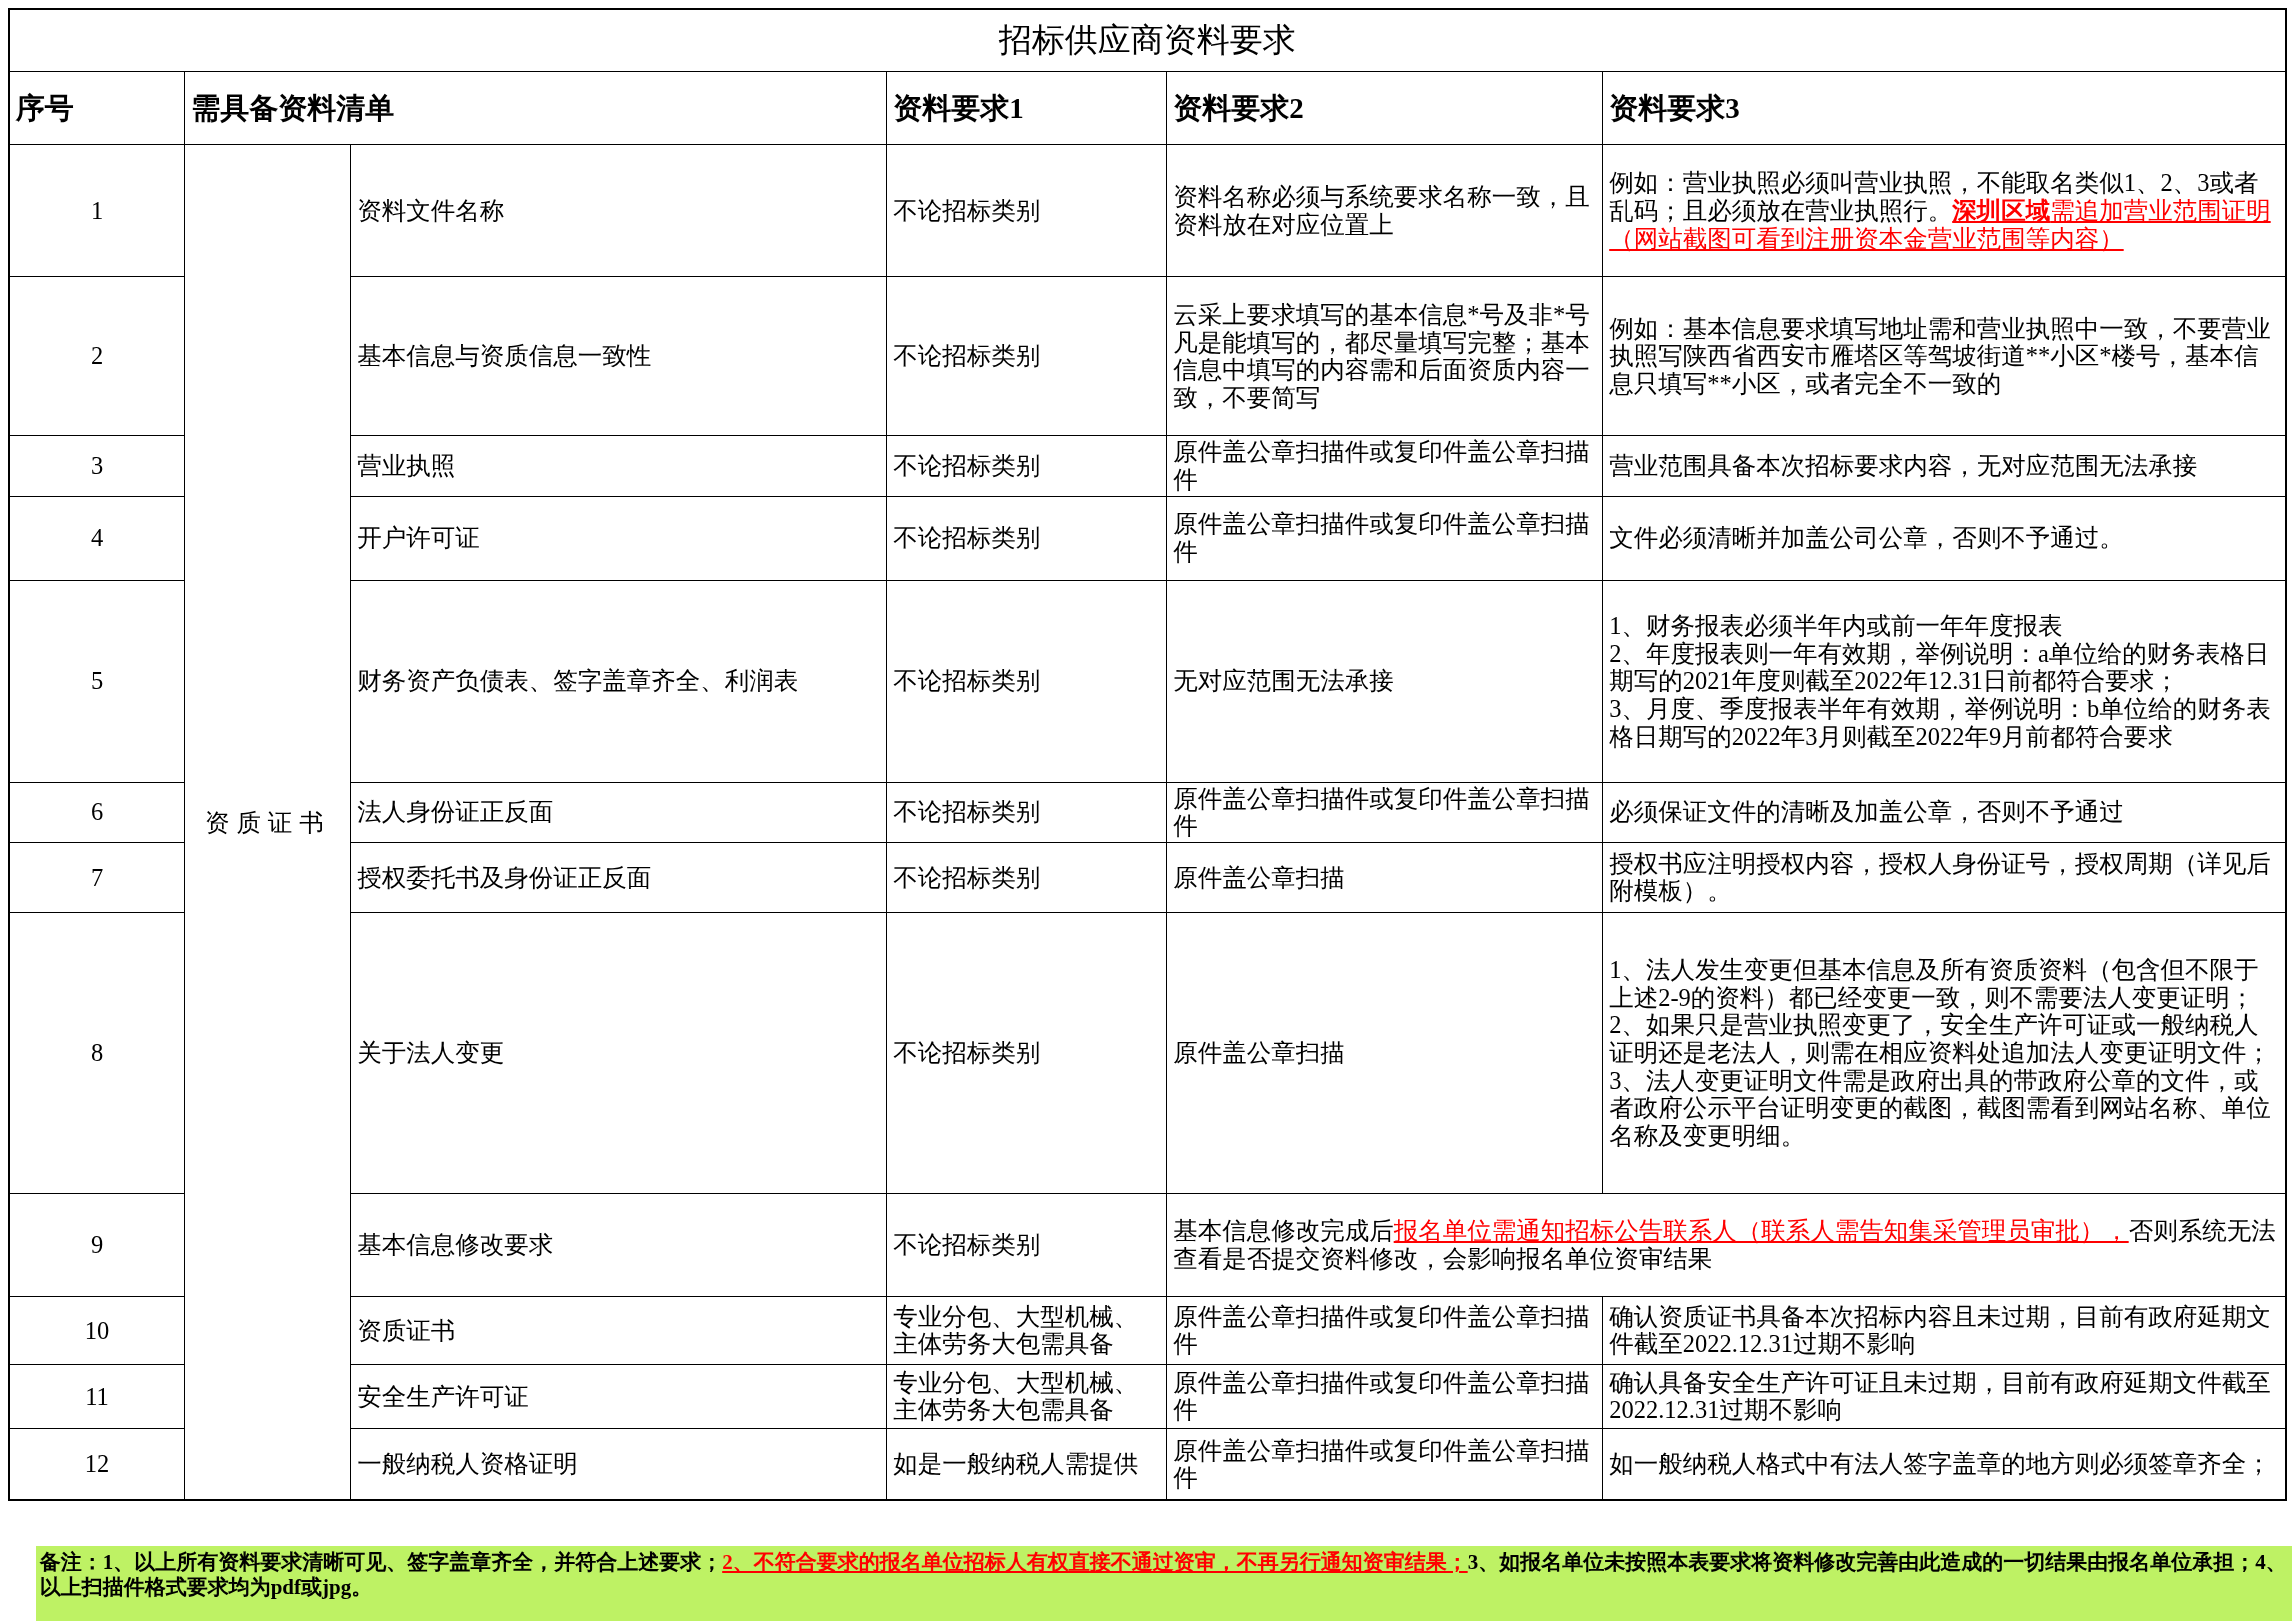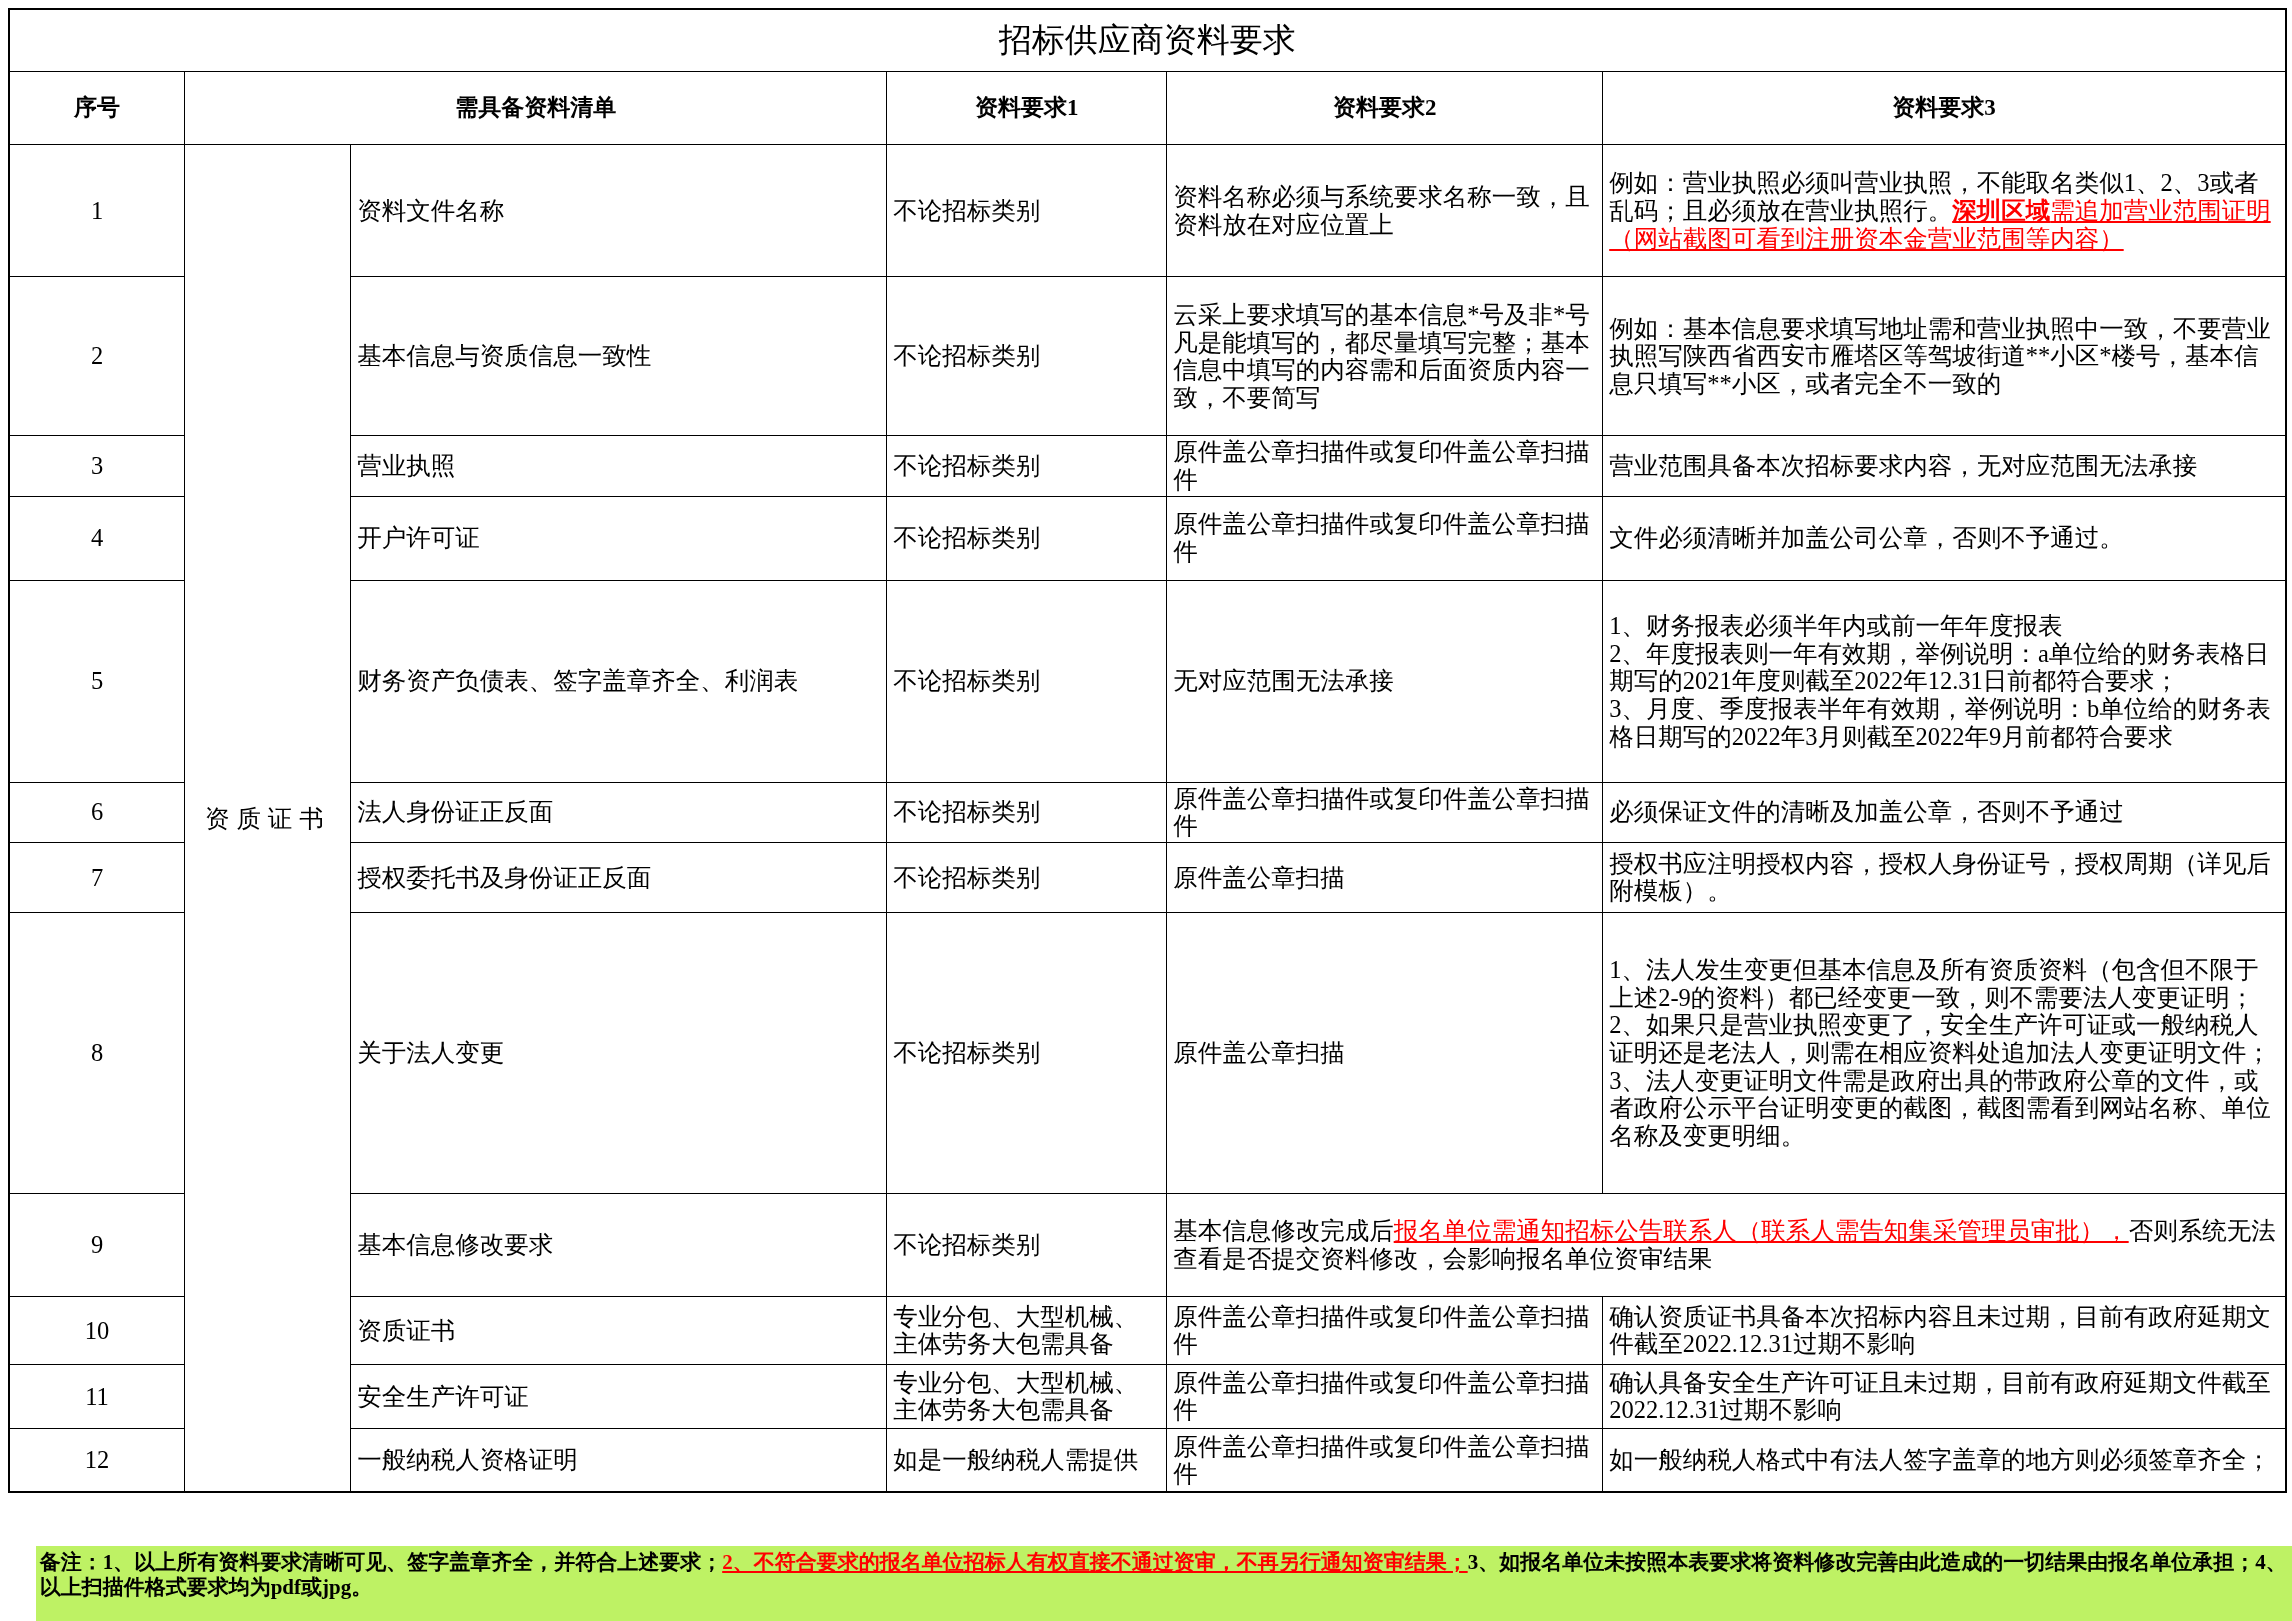--- a/index.html
+++ b/index.html
@@ -16,21 +16,21 @@
     border:1px solid #000;
     padding:2px 5.9px;
     font-size:24.5px; line-height:1.13;
     vertical-align:middle;
     word-break:break-all;
     white-space:pre-wrap;
     overflow:hidden;
   }
   td.center { text-align:center; padding:2px 2px; }
   td.title-cell { font-size:33px; font-weight:normal; text-align:center; border-bottom:1px solid #000; }
-  td.header-cell { font-size:23px; font-weight:bold; text-align:center; }
+  td.header-cell { font-size:29px; font-weight:bold; }
   td.cat-cell { text-align:center; letter-spacing:6.9px; padding:2px 2px; }
   .red { color:#ff0000;text-decoration:underline; }
   .bold { font-weight:bold; }
   .note {
     position:absolute; left:7.8px; top:1546px; width:2262px; height:71px;
     background:#bef264; color:#000;
     font-size:21px; font-weight:bold; line-height:1.2;
     padding:3.9px 3.9px 0 3.9px;
     word-break:break-all;
     margin-left:28px;
@@ -131,21 +131,21 @@
     <td>原件盖公章扫描件或复印件盖公章扫描件</td>
     <td>确认资质证书具备本次招标内容且未过期，目前有政府延期文件截至2022.12.31过期不影响</td>
   </tr>
   <tr style="height:64px">
     <td class="center">11</td>
     <td>安全生产许可证</td>
     <td>专业分包、大型机械、主体劳务大包需具备</td>
     <td>原件盖公章扫描件或复印件盖公章扫描件</td>
     <td>确认具备安全生产许可证且未过期，目前有政府延期文件截至2022.12.31过期不影响</td>
   </tr>
-  <tr style="height:64px">
+  <tr style="height:72px">
     <td class="center">12</td>
     <td>一般纳税人资格证明</td>
     <td>如是一般纳税人需提供</td>
     <td>原件盖公章扫描件或复印件盖公章扫描件</td>
     <td>如一般纳税人格式中有法人签字盖章的地方则必须签章齐全；</td>
   </tr>
 </tbody>
   </table>
 
 <div class="note"><span>备注：1、以上所有资料要求清晰可见、签字盖章齐全，并符合上述要求；</span><span class="red">2、不符合要求的报名单位招标人有权直接不通过资审，不再另行通知资审结果；</span><span>3、如报名单位未按照本表要求将资料修改完善由此造成的一切结果由报名单位承担；4、以上扫描件格式要求均为pdf或jpg。</span></div>

